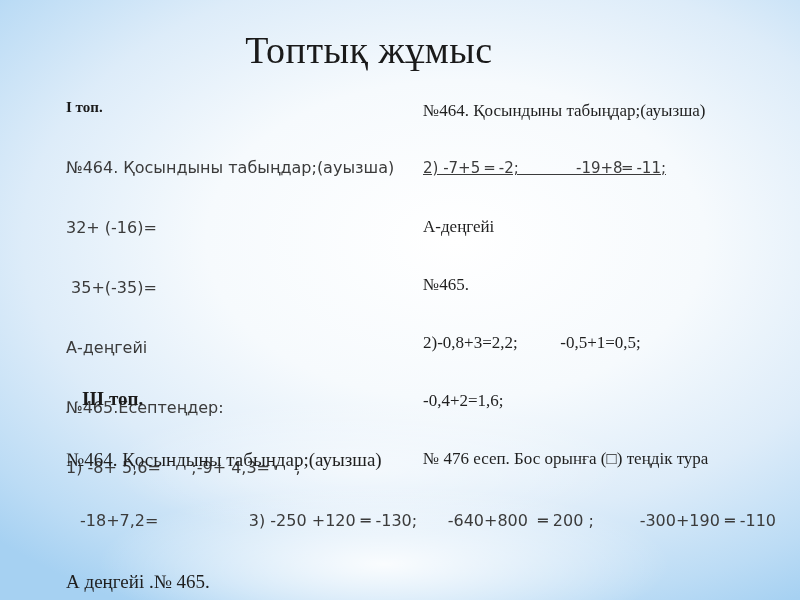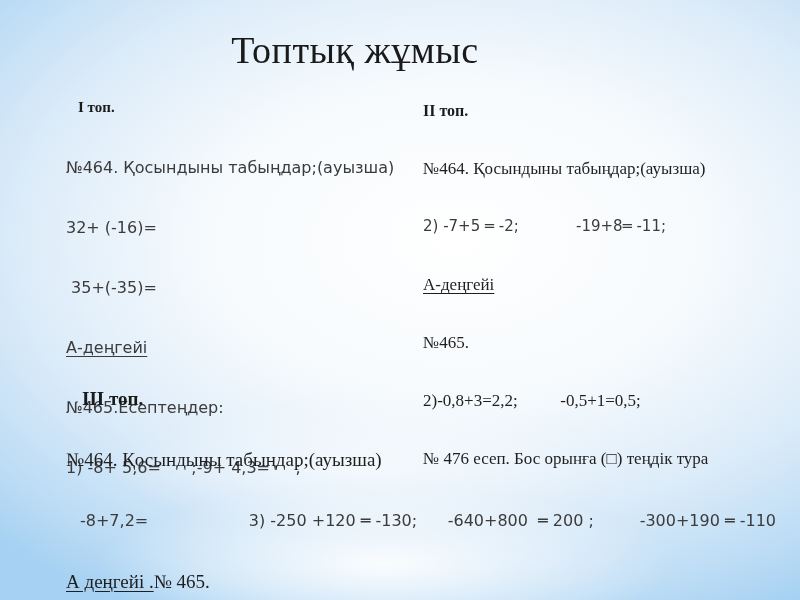--- a/index.html
+++ b/index.html
@@ -9,77 +9,77 @@
     height: 600px;
     overflow: hidden;
     background:
       radial-gradient(ellipse 55% 20% at 48% 94%, rgba(255,255,255,0.9) 0%, rgba(255,255,255,0) 65%),
       radial-gradient(ellipse 46% 16% at 46% 78%, rgba(255,255,255,0.55) 0%, rgba(255,255,255,0) 70%),
       radial-gradient(ellipse 82% 70% at 57% 40%, #ffffff 0%, #f6fafd 38%, #ddecf9 66%, #bcdcf5 88%, #a6d1f2 100%);
     font-family: "Liberation Serif", "DejaVu Serif", serif;
   }
   .title {
     position: absolute;
-    left: 150px; top: 30px; width: 410px;
+    left: 164px; top: 30px; width: 410px;
     margin: 0;
     text-align: center;
     font: 400 38px/1.1 "Liberation Serif", "DejaVu Serif", serif;
     color: #1a1a1a;
     letter-spacing: 0.5px;
   }
   .col { position: absolute; white-space: pre; }
   .g1 { left: 66px; top: 62px; width: 356px; }
   .g2 { left: 423px; top: 66px; width: 370px; }
   .g3 { left: 66px; top: 352px; width: 710px; }
 
-  .g1 .hdr { font: 700 15px/18px "Liberation Serif", "DejaVu Serif", serif; color:#1a1a1a; margin:0 12px 7px; }
+  .g1 .hdr { font: 700 15px/18px "Liberation Serif", "DejaVu Serif", serif; color:#1a1a1a; margin:0 0 7px; }
   .g1 .line { font: 16px/17px "DejaVu Sans", sans-serif; color:#3b3b3b; margin:0 0 7px; }
   .g1 .line.first { margin-bottom: 0; }
   .g1 .line.cont { padding-left: 14px; }
 
   .g2 .hdr { font: 700 16px/18px "Liberation Serif", "DejaVu Serif", serif; color:#1a1a1a; margin:0 0 4px; }
   .g2 .line { font: 17px/17px "Liberation Serif", "DejaVu Serif", serif; color:#1f1f1f; margin:0 0 5px; }
-  .g2 .line.sans { font: 15px/17px "DejaVu Sans", sans-serif; color:#3b3b3b; }
+  .g2 .line.sans { font: 15px/17px "DejaVu Sans", sans-serif; color:#3b3b3b;text-decoration:underline; }
 
   .g3 .hdr { font: 700 19px/21px "Liberation Serif", "DejaVu Serif", serif; color:#1a1a1a; margin:0 16px 4px; }
   .g3 .line { font: 19px/21px "Liberation Serif", "DejaVu Serif", serif; color:#1f1f1f; margin:0 0 4px; }
   .g3 .line.sans16 { font: 16px/21px "DejaVu Sans", sans-serif; color:#3b3b3b;text-align:right; }
   .g3 .ital { }
 
-  .u { text-decoration: underline; text-underline-offset: 3px; }
+  .u { text-underline-offset: 3px; }
 </style>
 </head>
 <body>
 
 <div class="slide">
 
   <h1 class="title">Топтық жұмыс</h1>
 
   <div class="col g1">
     <div class="hdr">I топ.</div>
     <div class="line">№464. Қосындыны табыңдар;(ауызша)</div>
     <div class="line">32+ (-16)=</div>
     <div class="line"> 35+(-35)=</div>
     <div class="line u">А-деңгейі</div>
     <div class="line">№465.Есептеңдер:</div>
     <div class="line first">1) -8+ 5,6=      ;-9+ 4,3=     ;</div>
-    <div class="line cont">-8+7,2=</div>
+    <div class="line cont">-18+7,2=</div>
     
     
     
     
   </div>
 
   <div class="col g2">
-    <div class="hdr">II топ.</div>
     <div class="line">№464. Қосындыны табыңдар;(ауызша)</div>
     <div class="line sans">2) -7+5 ═ -2;            -19+8═ -11;</div>
     <div class="line u">А-деңгейі</div>
     <div class="line">№465.</div>
     <div class="line">2)-0,8+3=2,2;          -0,5+1=0,5;</div>
+    <div class="line">-0,4+2=1,6;</div>
     <div class="line">№ 476 есеп. Бос орынға (□) теңдік тура</div>
     
     
     
   </div>
 
   <div class="col g3">
     <div class="hdr">III топ.</div>
     <div class="line"><span>№464. Қосындыны табыңдар;</span><span class="ital">(ауызша)</span></div>
     <div class="line sans16">3) -250 +120 ═ -130;      -640+800  ═ 200 ;         -300+190 ═ -110</div>

